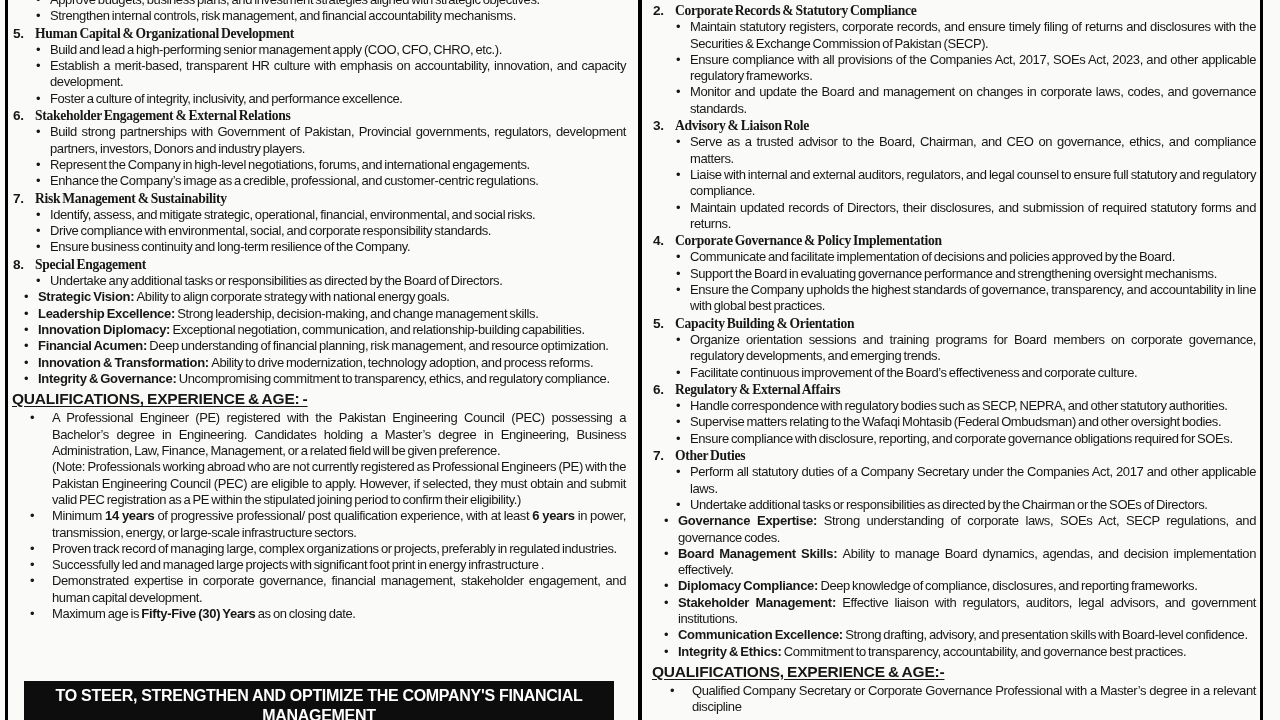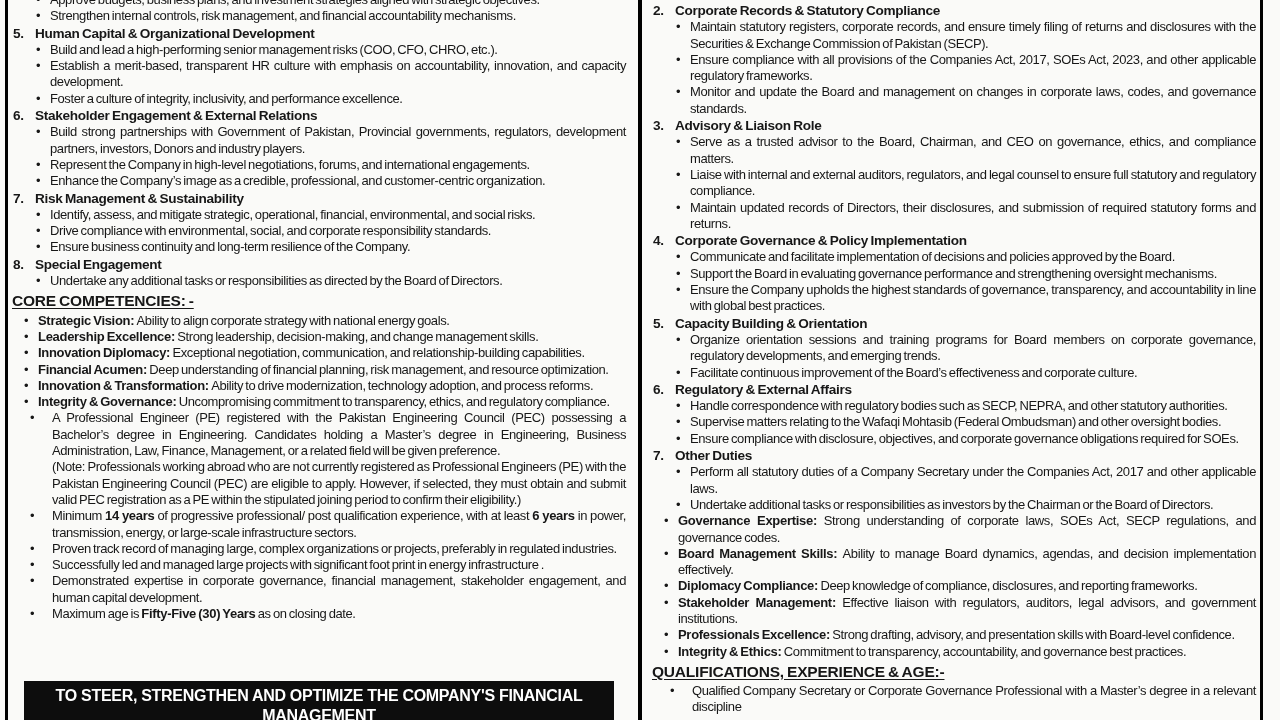--- a/index.html
+++ b/index.html
@@ -10,21 +10,21 @@
     font-family:"Liberation Sans", sans-serif; color:#171717;
   }
   .vline { position:absolute; top:0; bottom:0; background:#000; }
   .col {
     position:absolute; font-size:13px; line-height:16.3px;
     letter-spacing:-0.4px; word-spacing:-1px;
   }
   
   .num-row { display:flex; font-weight:bold; font-size:13.6px; margin-top:1px; letter-spacing:-0.3px; }
   .num-row .num { flex:none; width:23px; padding-left:1px; }
-  .num-row .ntitle { flex:1; }
+  .num-row .ntitle { flex:1;font-family:Liberation Serif, serif; }
   
   .brow { display:flex; }
   .brow .mk { flex:none; text-align:left; }
   .brow .bt { flex:1; text-align:justify; padding-right:2px; }
   .b1 .mk { margin-left:24px; width:14px; }
   .b2 .mk { margin-left:18px; width:22px; }
   .cb .mk { margin-left:12px; width:14px; }
   .bt b { letter-spacing:-0.3px;margin-top:32px; }
   
   .uhead {
@@ -56,21 +56,21 @@
       <div class="brow b1">
         <span class="mk">•</span>
         <div class="bt">Strengthen internal controls, risk management, and financial accountability mechanisms.</div>
       </div>
       <div class="num-row">
         <span class="num">5.</span>
         <span class="ntitle">Human Capital &amp; Organizational Development</span>
       </div>
       <div class="brow b1">
         <span class="mk">•</span>
-        <div class="bt">Build and lead a high-performing senior management risks (COO, CFO, CHRO, etc.).</div>
+        <div class="bt">Build and lead a high-performing senior management apply (COO, CFO, CHRO, etc.).</div>
       </div>
       <div class="brow b1">
         <span class="mk">•</span>
         <div class="bt">Establish a merit-based, transparent HR culture with emphasis on accountability, innovation, and capacity development.</div>
       </div>
       <div class="brow b1">
         <span class="mk">•</span>
         <div class="bt">Foster a culture of integrity, inclusivity, and performance excellence.</div>
       </div>
       <div class="num-row">
@@ -80,21 +80,21 @@
       <div class="brow b1">
         <span class="mk">•</span>
         <div class="bt">Build strong partnerships with Government of Pakistan, Provincial governments, regulators, development partners, investors, Donors and industry players.</div>
       </div>
       <div class="brow b1">
         <span class="mk">•</span>
         <div class="bt">Represent the Company in high-level negotiations, forums, and international engagements.</div>
       </div>
       <div class="brow b1">
         <span class="mk">•</span>
-        <div class="bt">Enhance the Company’s image as a credible, professional, and customer-centric organization.</div>
+        <div class="bt">Enhance the Company’s image as a credible, professional, and customer-centric regulations.</div>
       </div>
       <div class="num-row">
         <span class="num">7.</span>
         <span class="ntitle">Risk Management &amp; Sustainability</span>
       </div>
       <div class="brow b1">
         <span class="mk">•</span>
         <div class="bt">Identify, assess, and mitigate strategic, operational, financial, environmental, and social risks.</div>
       </div>
       <div class="brow b1">
@@ -106,21 +106,20 @@
         <div class="bt">Ensure business continuity and long-term resilience of the Company.</div>
       </div>
       <div class="num-row">
         <span class="num">8.</span>
         <span class="ntitle">Special Engagement</span>
       </div>
       <div class="brow b1">
         <span class="mk">•</span>
         <div class="bt">Undertake any additional tasks or responsibilities as directed by the Board of Directors.</div>
       </div>
-      <div class="uhead">CORE COMPETENCIES: -</div>
       <div class="brow cb">
         <span class="mk">•</span>
         <div class="bt"><b class="lead">Strategic Vision: </b>Ability to align corporate strategy with national energy goals.</div>
       </div>
       <div class="brow cb">
         <span class="mk">•</span>
         <div class="bt"><b class="lead">Leadership Excellence: </b>Strong leadership, decision-making, and change management skills.</div>
       </div>
       <div class="brow cb">
         <span class="mk">•</span>
@@ -131,20 +130,21 @@
         <div class="bt"><b class="lead">Financial Acumen: </b>Deep understanding of financial planning, risk management, and resource optimization.</div>
       </div>
       <div class="brow cb">
         <span class="mk">•</span>
         <div class="bt"><b class="lead">Innovation &amp; Transformation: </b>Ability to drive modernization, technology adoption, and process reforms.</div>
       </div>
       <div class="brow cb">
         <span class="mk">•</span>
         <div class="bt"><b class="lead">Integrity &amp; Governance: </b>Uncompromising commitment to transparency, ethics, and regulatory compliance.</div>
       </div>
+      <div class="uhead">QUALIFICATIONS, EXPERIENCE &amp; AGE: -</div>
       <div class="brow b2">
         <span class="mk">•</span>
         <div class="bt">A Professional Engineer (PE) registered with the Pakistan Engineering Council (PEC) possessing a Bachelor’s degree in Engineering. Candidates holding a Master’s degree in Engineering, Business Administration, Law, Finance, Management, or a related field will be given preference.<br>(Note: Professionals working abroad who are not currently registered as Professional Engineers (PE) with the Pakistan Engineering Council (PEC) are eligible to apply. However, if selected, they must obtain and submit valid PEC registration as a PE within the stipulated joining period to confirm their eligibility.)</div>
       </div>
       <div class="brow b2">
         <span class="mk">•</span>
         <div class="bt">Minimum <b>14 years</b> of progressive professional/ post qualification experience, with at least <b>6 years</b> in power, transmission, energy, or large-scale infrastructure sectors.</div>
       </div>
       <div class="brow b2">
         <span class="mk">•</span>
@@ -232,53 +232,53 @@
       <div class="brow b1">
         <span class="mk">•</span>
         <div class="bt">Handle correspondence with regulatory bodies such as SECP, NEPRA, and other statutory authorities.</div>
       </div>
       <div class="brow b1">
         <span class="mk">•</span>
         <div class="bt">Supervise matters relating to the Wafaqi Mohtasib (Federal Ombudsman) and other oversight bodies.</div>
       </div>
       <div class="brow b1">
         <span class="mk">•</span>
-        <div class="bt">Ensure compliance with disclosure, objectives, and corporate governance obligations required for SOEs.</div>
+        <div class="bt">Ensure compliance with disclosure, reporting, and corporate governance obligations required for SOEs.</div>
       </div>
       <div class="num-row">
         <span class="num">7.</span>
         <span class="ntitle">Other Duties</span>
       </div>
       <div class="brow b1">
         <span class="mk">•</span>
         <div class="bt">Perform all statutory duties of a Company Secretary under the Companies Act, 2017 and other applicable laws.</div>
       </div>
       <div class="brow b1">
         <span class="mk">•</span>
-        <div class="bt">Undertake additional tasks or responsibilities as investors by the Chairman or the Board of Directors.</div>
+        <div class="bt">Undertake additional tasks or responsibilities as directed by the Chairman or the SOEs of Directors.</div>
       </div>
       <div class="brow cb">
         <span class="mk">•</span>
         <div class="bt"><b class="lead">Governance Expertise: </b>Strong understanding of corporate laws, SOEs Act, SECP regulations, and governance codes.</div>
       </div>
       <div class="brow cb">
         <span class="mk">•</span>
         <div class="bt"><b class="lead">Board Management Skills: </b>Ability to manage Board dynamics, agendas, and decision implementation effectively.</div>
       </div>
       <div class="brow cb">
         <span class="mk">•</span>
         <div class="bt"><b class="lead">Diplomacy Compliance: </b>Deep knowledge of compliance, disclosures, and reporting frameworks.</div>
       </div>
       <div class="brow cb">
         <span class="mk">•</span>
         <div class="bt"><b class="lead">Stakeholder Management: </b>Effective liaison with regulators, auditors, legal advisors, and government institutions.</div>
       </div>
       <div class="brow cb">
         <span class="mk">•</span>
-        <div class="bt"><b class="lead">Professionals Excellence: </b>Strong drafting, advisory, and presentation skills with Board-level confidence.</div>
+        <div class="bt"><b class="lead">Communication Excellence: </b>Strong drafting, advisory, and presentation skills with Board-level confidence.</div>
       </div>
       <div class="brow cb">
         <span class="mk">•</span>
         <div class="bt"><b class="lead">Integrity &amp; Ethics: </b>Commitment to transparency, accountability, and governance best practices.</div>
       </div>
       <div class="uhead">QUALIFICATIONS, EXPERIENCE &amp; AGE:-</div>
       <div class="brow b2">
         <span class="mk">•</span>
         <div class="bt">Qualified Company Secretary or Corporate Governance Professional with a Master’s degree in a relevant discipline</div>
       </div>

